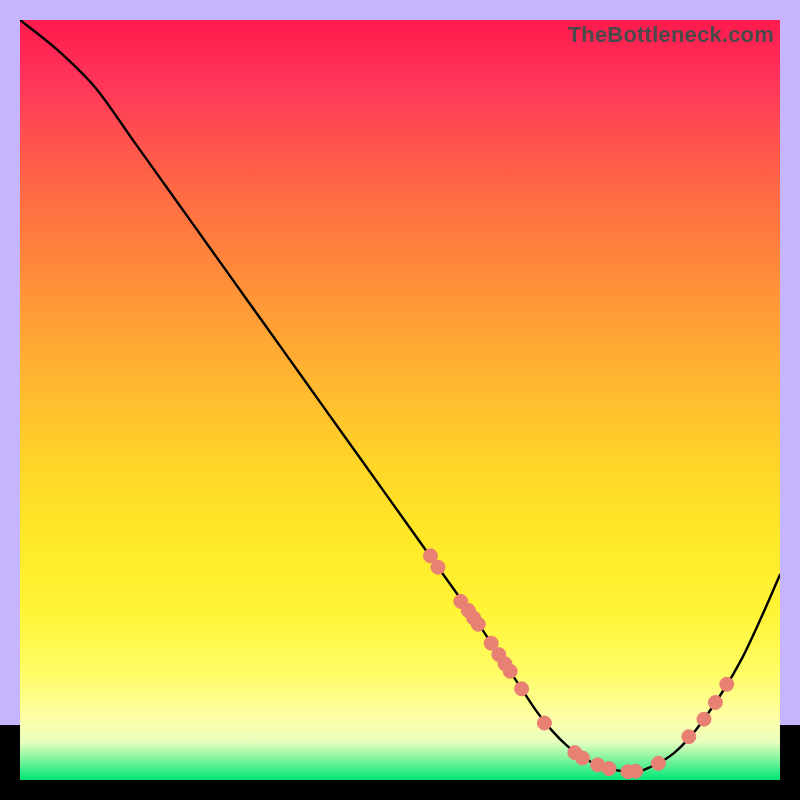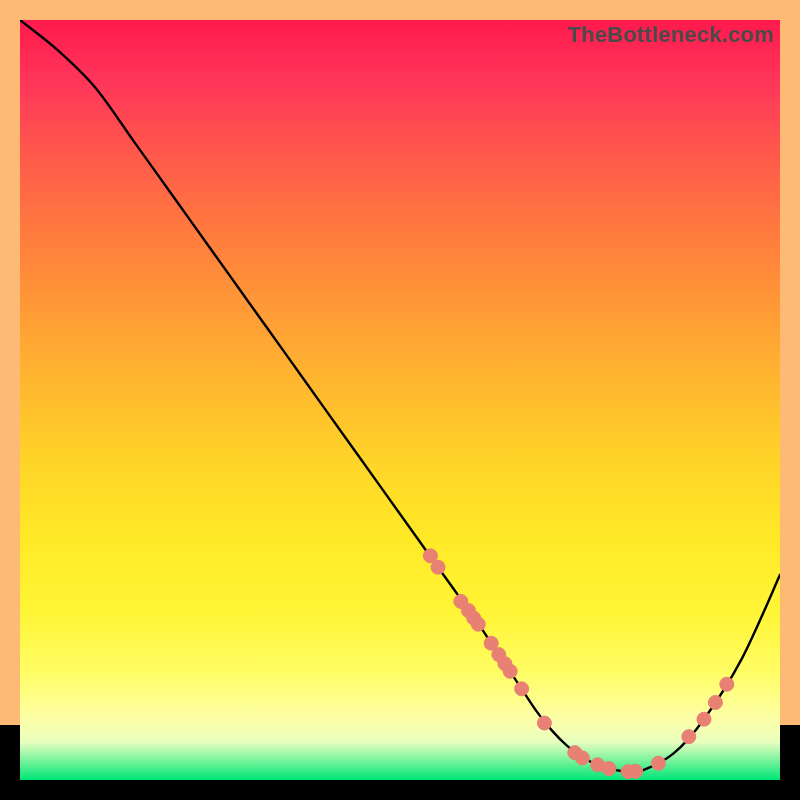--- a/index.html
+++ b/index.html
@@ -8,21 +8,21 @@
     width: 800px;
     height: 800px;
     background: #000;
     overflow: hidden;
     font-family: Arial, Helvetica, sans-serif;
   }
   .stage {
     position: relative;
     width: 800px;
     height: 725px;
-    background: #fdba74;
+    background: #c4b5fd;
   }
   .plot {
     position: absolute;
     left: 20px;
     top: 20px;
     width: 760px;
     height: 760px;
     
     background: linear-gradient(to bottom,
       #ff1a4d 0%,

